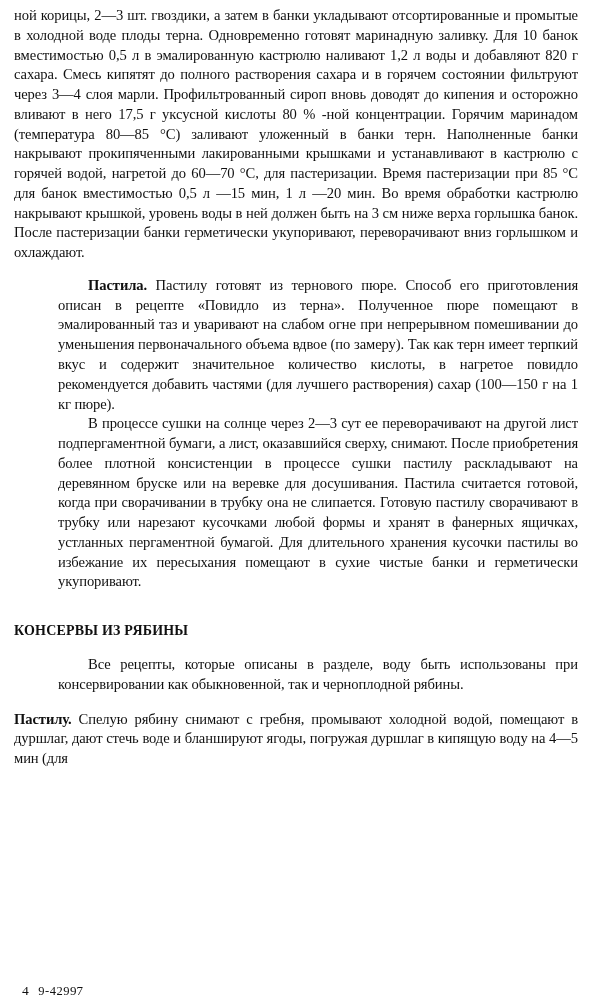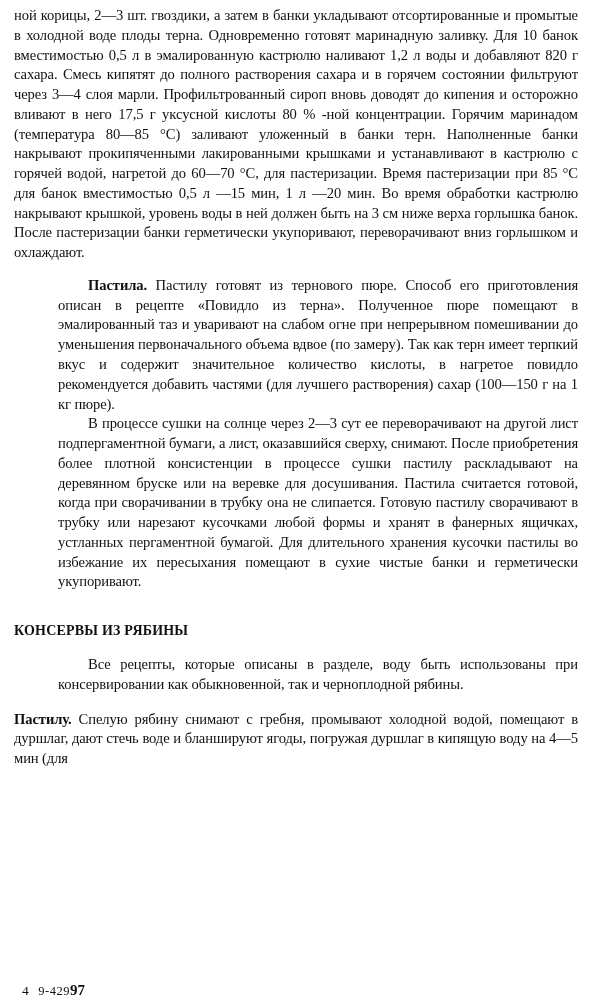--- a/index.html
+++ b/index.html
@@ -67,22 +67,22 @@
   }
   .footer-left {
     font-family: "Liberation Serif", serif;
     letter-spacing: 0.5px;
   }
   .footer-left .signature {
     margin-left: 9px;
     font-size: 12.5px;
   }
   .footer-right {
-    font-weight: bold;
-    font-size: 15px;
+    font-weight: normal;
+    font-size: 13px;
   }
 </style>
 </head>
 <body>
 
 <div class="page">
 
   <div class="body-text">
 
     <p class="run-on">ной корицы, 2—3 шт. гвоздики, а затем в банки укладывают отсортированные и промытые в холодной воде плоды терна. Одновременно готовят маринадную заливку. Для 10 банок вместимостью 0,5 л в эмалированную кастрюлю наливают 1,2 л воды и добавляют 820 г сахара. Смесь кипятят до полного растворения сахара и в горячем состоянии фильтруют через 3—4 слоя марли. Профильтрованный сироп вновь доводят до кипения и осторожно вливают в него 17,5 г уксусной кислоты 80 % -ной концентрации. Горячим маринадом (температура 80—85 °С) заливают уложенный в банки терн. Наполненные банки накрывают прокипяченными лакированными крышками и устанавливают в кастрюлю с горячей водой, нагретой до 60—70 °С, для пастеризации. Время пастеризации при 85 °С для банок вместимостью 0,5 л —15 мин, 1 л —20 мин. Во время обработки кастрюлю накрывают крышкой, уровень воды в ней должен быть на 3 см ниже верха горлышка банок. После пастеризации банки герметически укупоривают, переворачивают вниз горлышком и охлаждают.</p>

